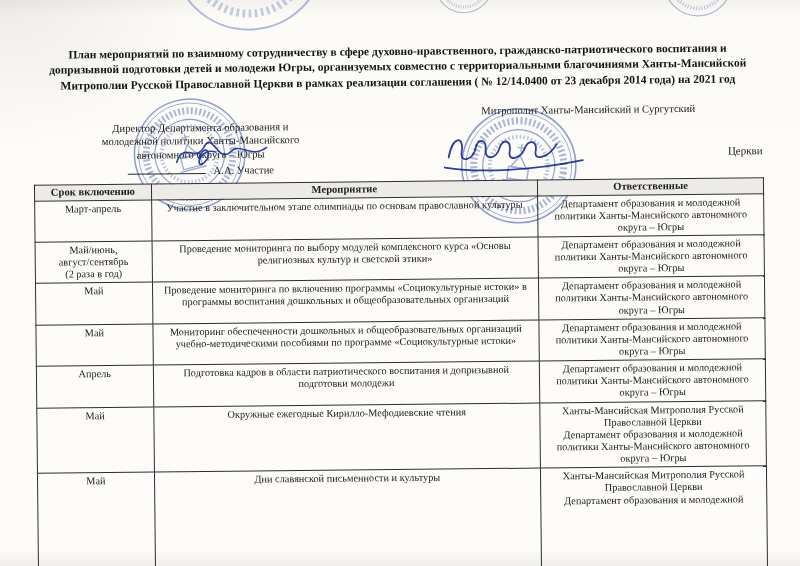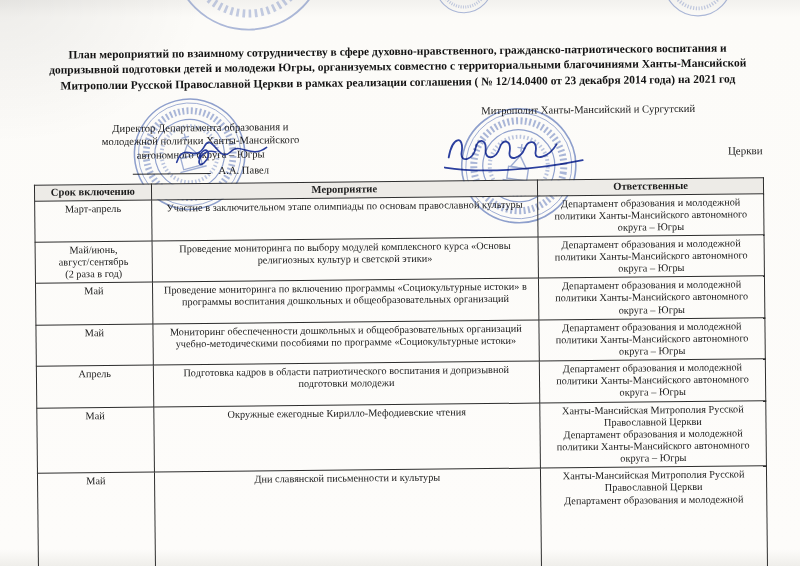--- a/index.html
+++ b/index.html
@@ -104,21 +104,21 @@
       </g>
     </svg>
 
     <div class="doc-title">План мероприятий по взаимному сотрудничеству в сфере духовно-нравственного, гражданско-патриотического воспитания  и допризывной подготовки детей и молодежи Югры, организуемых совместно с территориальными благочиниями Ханты-Мансийской Митрополии Русской Православной Церкви в рамках реализации соглашения ( № 12/14.0400 от 23 декабря 2014 года) на 2021 год</div>
 
     <div class="sig-row">
       <div class="sig-left">
         <span>Директор Департамента образования и
 молодежной политики Ханты-Мансийского
 автономного округа – Югры</span>
-        <div class="name-line"><span class="underline"></span><span>А.А. Павел</span></div>
+        <div class="name-line"><span class="underline"></span><span>А.А. Участие</span></div>
         <svg class="scribble scribble-left" viewBox="0 0 130 38">
           <g fill="none" stroke="var(--ink-blue)" stroke-width="1.6" stroke-linecap="round">
             <path d="M8 28 C 16 6, 26 30, 36 12 C 44 -2, 50 30, 62 18 C 72 8, 82 26, 98 14"></path>
             <path d="M30 24 c 6 -16, 16 -4, 5 5 c -9 7, -5 -16, 12 -11"></path>
           </g>
         </svg>
       </div>
       <div class="sig-right">
         <span>Митрополит Ханты-Мансийский и Сургутский</span>
         <div class="name-row">

